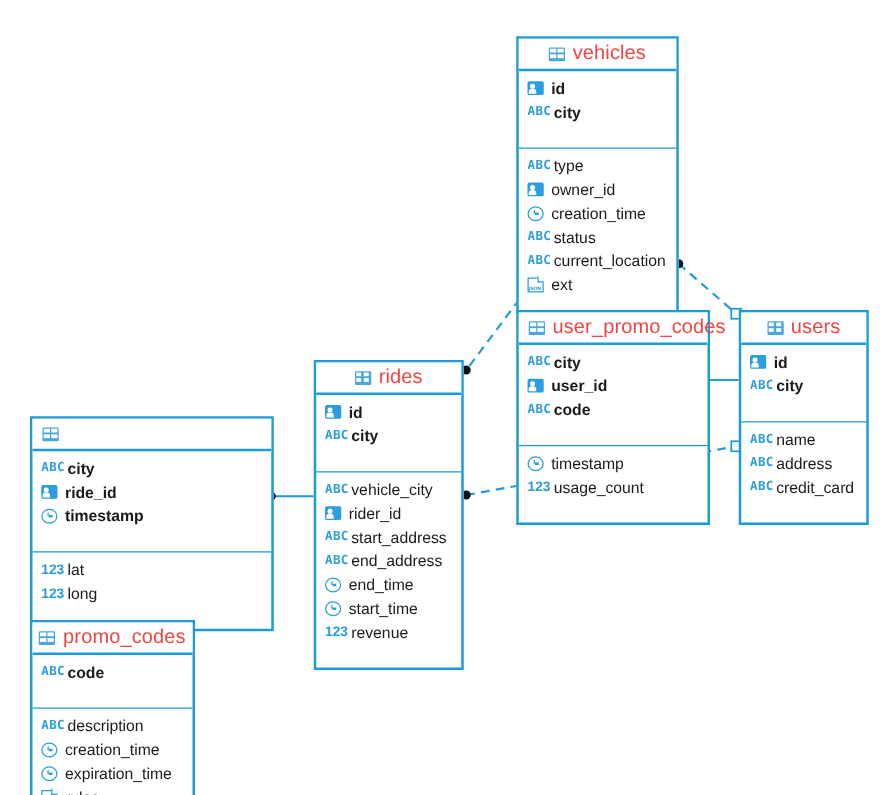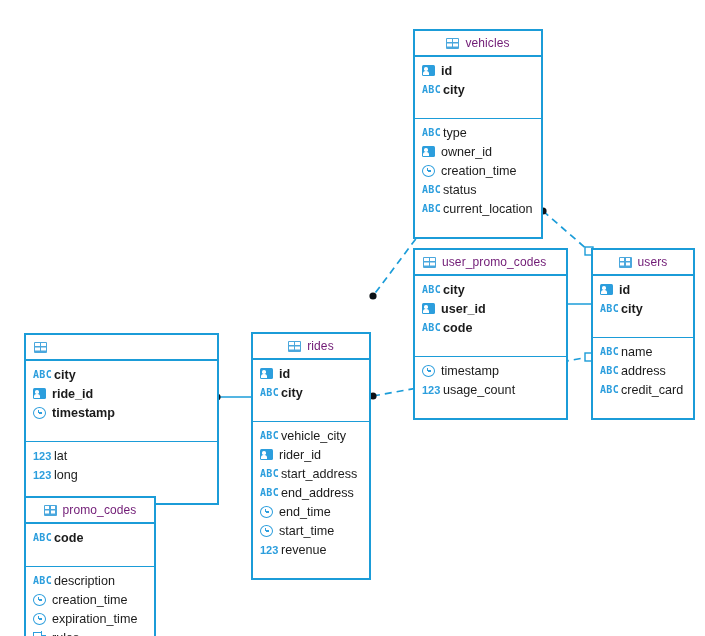--- a/index.html
+++ b/index.html
@@ -14,21 +14,21 @@
     position:absolute;background:#ffffff;border:2px solid #1b9cd8;
     box-sizing:border-box;z-index:2;
   }
   .tbl-header{
     height:26px;display:flex;align-items:center;gap:6px;
     border-bottom:2px solid #1b9cd8;box-sizing:border-box;
     padding:0 8px;background:#fff;
   }
   .tbl-header.center{justify-content:center;}
   .tbl-header.left{justify-content:flex-start;}
-  .tbl-title{font-size:12px;color:#701a75;white-space:nowrap;letter-spacing:.1px;text-align:center;}
+  .tbl-title{font-size:16px;color:#ef4444;white-space:nowrap;letter-spacing:.1px;text-align:center;}
 
   .section{padding:4px 0 19px 0;}
   .section.pk{border-bottom:1.5px solid #1b9cd8;}
   .row{
     display:flex;align-items:center;gap:6px;height:19px;
     padding:0 7px;white-space:nowrap;
   }
   .col-name{font-size:12.6px;color:#1b1b1b;}
   .row.bold .col-name{font-weight:bold;}
 
@@ -151,20 +151,24 @@
             <span class="col-name">creation_time</span>
           </div>
           <div class="row">
             <span class="ic-abc">ABC</span>
             <span class="col-name">status</span>
           </div>
           <div class="row">
             <span class="ic-abc">ABC</span>
             <span class="col-name">current_location</span>
           </div>
+          <div class="row">
+            <span class="ic-json"></span>
+            <span class="col-name">ext</span>
+          </div>
         </div>
       </div>
       <div class="table-box" style="left: 413px; top: 248px; width: 155px;">
         <div class="tbl-header left">
           <span class="ic-grid"></span>
           <span class="tbl-title">user_promo_codes</span>
         </div>
         <div class="section pk">
           <div class="row bold">
             <span class="ic-abc">ABC</span>
@@ -213,21 +217,21 @@
           <div class="row">
             <span class="ic-abc">ABC</span>
             <span class="col-name">address</span>
           </div>
           <div class="row">
             <span class="ic-abc">ABC</span>
             <span class="col-name">credit_card</span>
           </div>
         </div>
       </div>
-      <div class="table-box" style="left: 251px; top: 288px; width: 120px; margin-top: 44px;">
+      <div class="table-box" style="left: 251px; top: 288px; width: 120px;">
         <div class="tbl-header center">
           <span class="ic-grid"></span>
           <span class="tbl-title">rides</span>
         </div>
         <div class="section pk">
           <div class="row bold">
             <span class="ic-badge"></span>
             <span class="col-name">id</span>
           </div>
           <div class="row bold">

